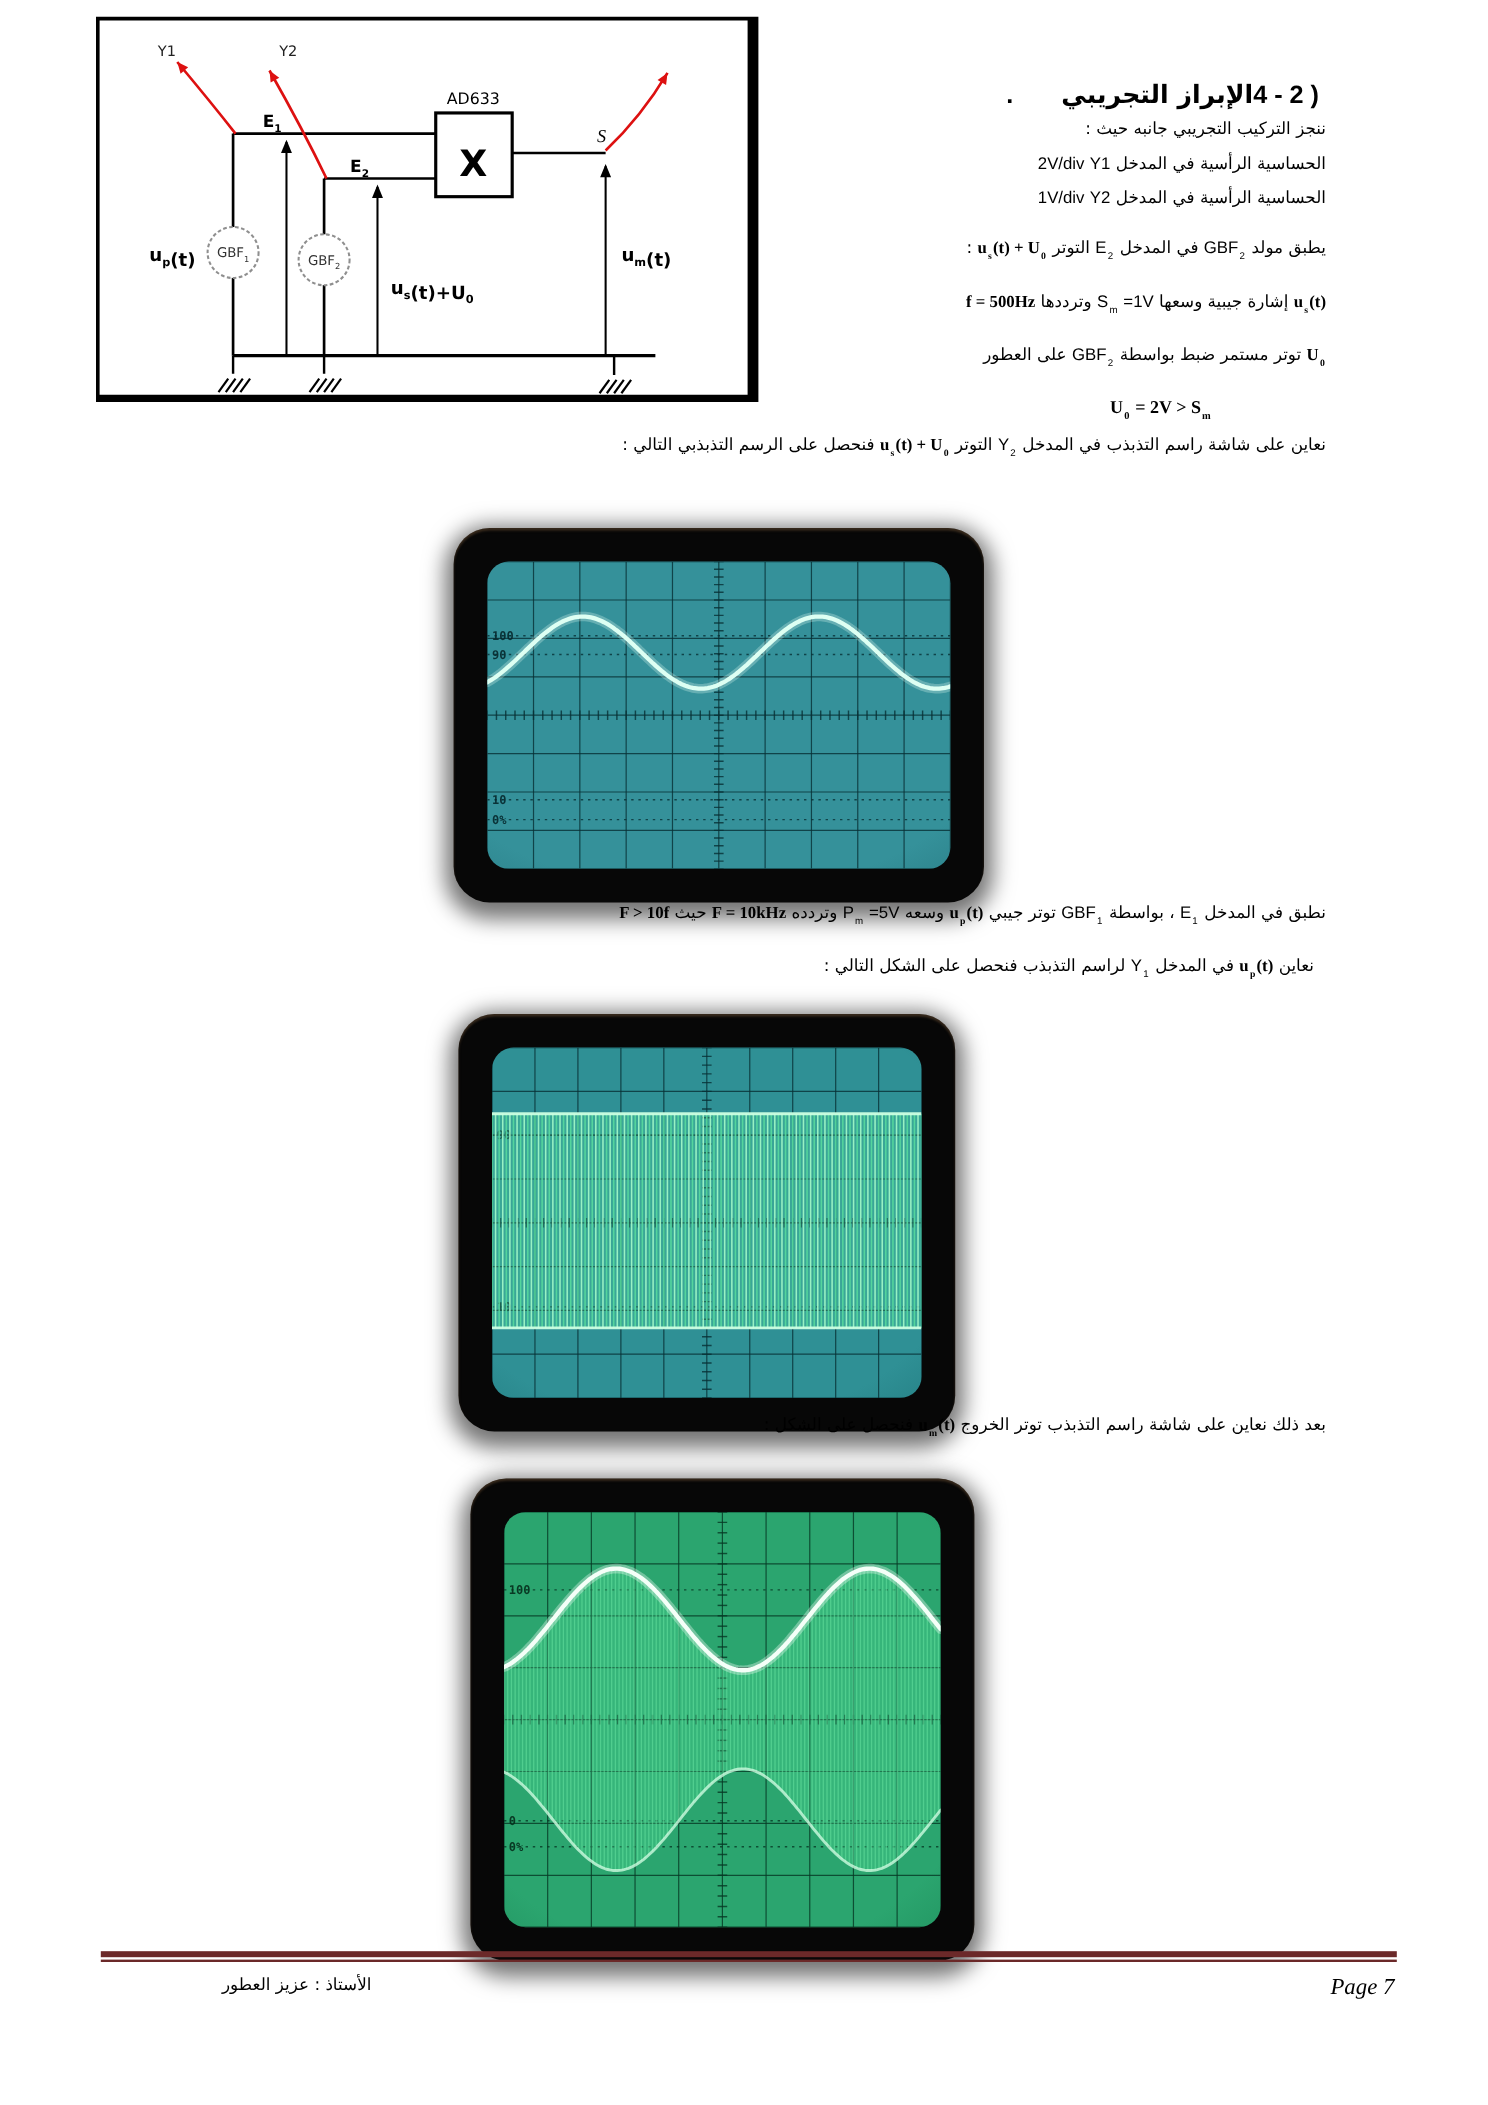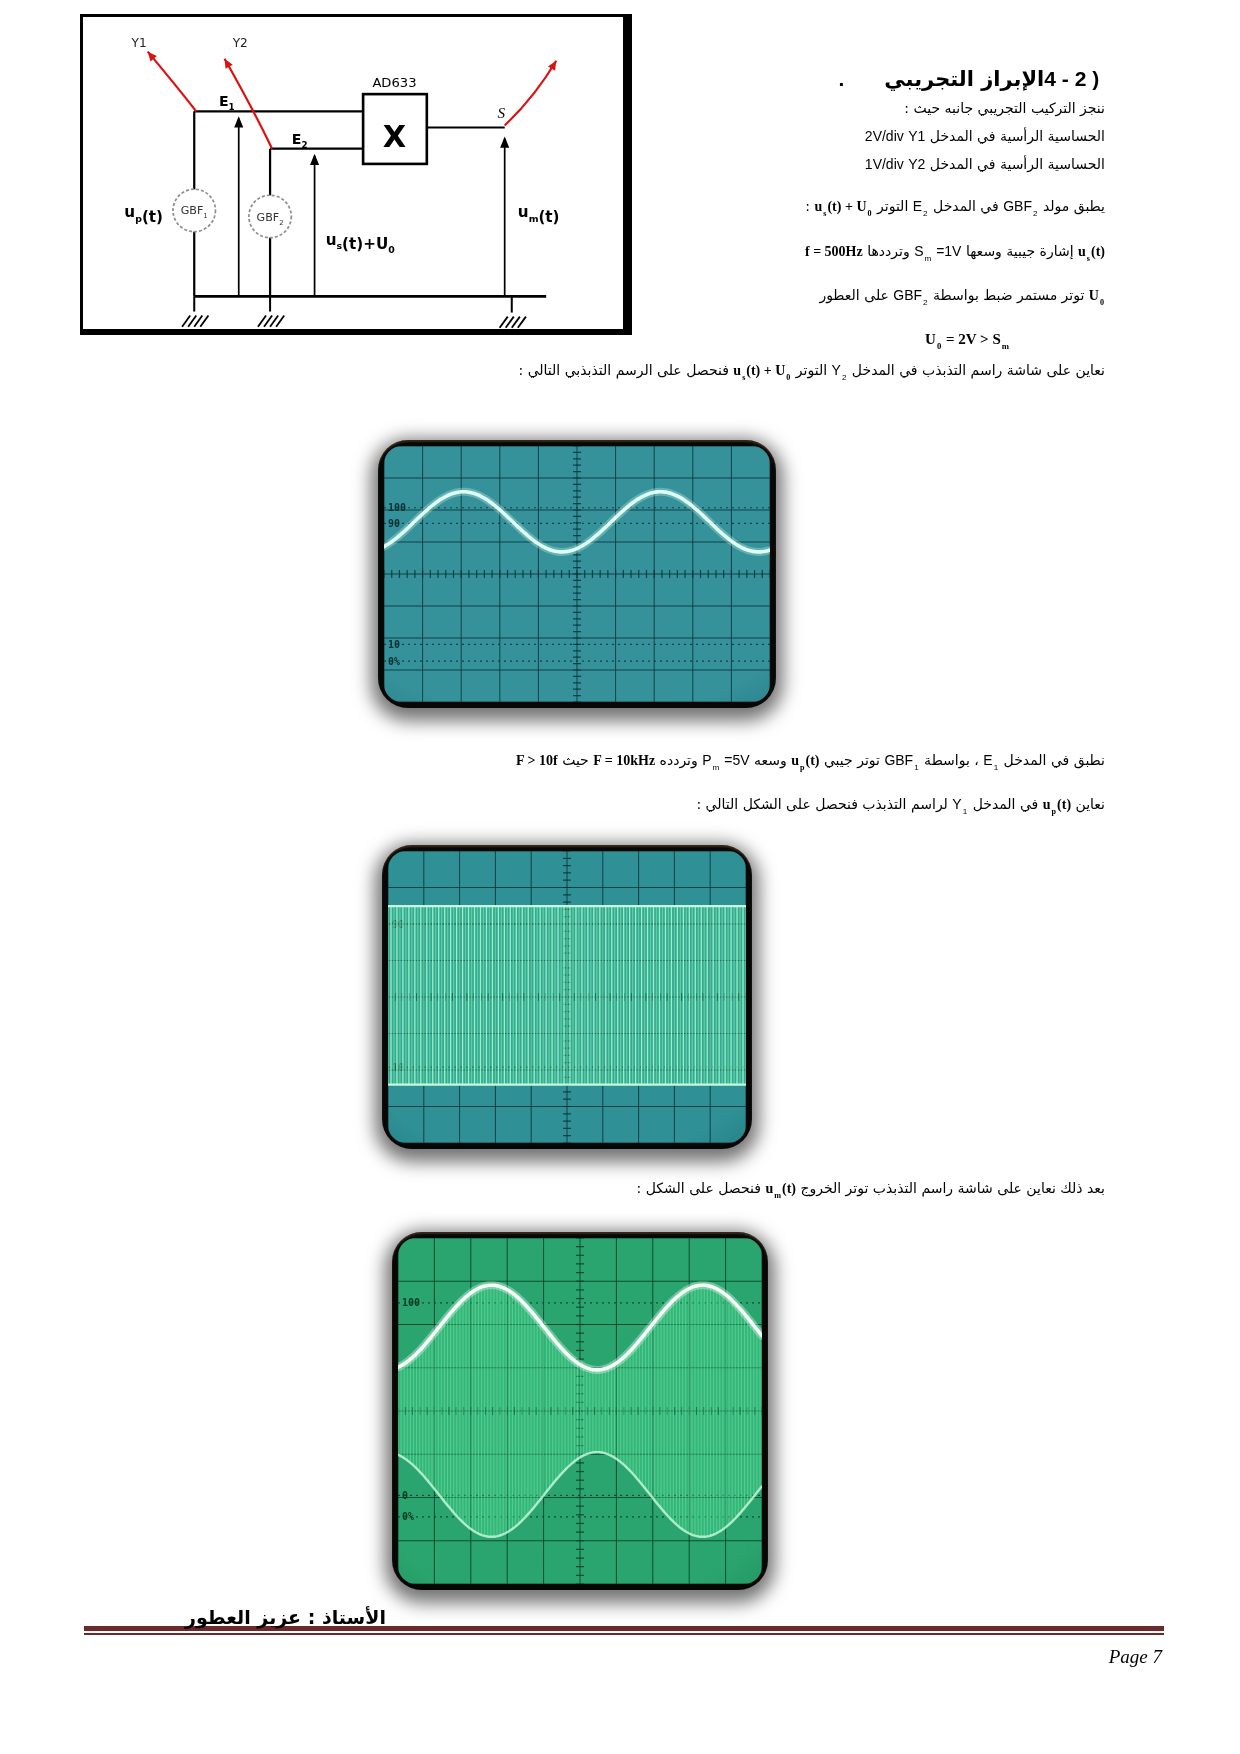--- a/index.html
+++ b/index.html
@@ -14,28 +14,28 @@
   .sub{font-size:0.58em;position:relative;top:0.58em;margin:0 1px;}
   .line{position:absolute;direction:rtl;unicode-bidi:plaintext;white-space:nowrap;
         font-size:14px;line-height:1.25;}
   .line .ltr{direction:ltr;unicode-bidi:isolate;}
   .heading{direction:ltr;font-size:21px;font-weight:bold;}
   
   .diagram-box{position:absolute;left:80px;top:14px;width:540px;height:312px;background:#fff;
         border:3px solid #000;border-right-width:9px;border-bottom-width:6px;}
   .diagram-box svg{display:block;width:100%;height:100%;}
   
-  .scope{position:absolute;background:#070707;border-radius:30px;padding:6px;
+  .scope{position:absolute;background:#070707;border-radius:30px;padding:28px;
          box-shadow:0 6px 18px 7px rgba(0,0,0,0.55), inset 0 2px 2px rgba(150,110,70,0.35);}
   .screen{width:100%;height:100%;border-radius:18px;overflow:hidden;position:relative;}
   .screen svg{position:absolute;left:0;top:0;display:block;}
   
   .rule-thick{position:absolute;left:84px;right:76px;top:1626px;height:5px;background:#6b2929;}
   .rule-thin{position:absolute;left:84px;right:76px;top:1633px;height:2px;background:#6b2929;}
-  .footer-left{position:absolute;left:185px;top:1606px;font-size:19px;font-weight:bold;
+  .footer-left{position:absolute;left:185px;top:1646px;font-size:14px;font-weight:normal;
          direction:rtl;font-family:"DejaVu Sans",sans-serif;}
   .footer-right{position:absolute;right:78px;top:1646px;font-size:19px;
          font-family:"Liberation Serif","DejaVu Serif",serif;font-style:italic;}
 </style>
 </head>
 <body>
 
 <div class="page">
 
   <div class="diagram-box">
@@ -224,21 +224,21 @@
           <text x="4" y="80.94" fill="rgba(6,40,44,0.9)" font-size="10" font-weight="bold" font-family="&quot;DejaVu Sans Mono&quot;,monospace">90</text>
           <text x="4" y="201.9" fill="rgba(6,40,44,0.9)" font-size="10" font-weight="bold" font-family="&quot;DejaVu Sans Mono&quot;,monospace">10</text>
           <text x="4" y="218.54" fill="rgba(6,40,44,0.9)" font-size="10" font-weight="bold" font-family="&quot;DejaVu Sans Mono&quot;,monospace">0%</text>
           <polyline points="0.0,100.6 1.5,99.7 3.1,98.8 4.6,97.8 6.2,96.8 7.7,95.7 9.3,94.6 10.8,93.4 12.4,92.1 13.9,90.9 15.4,89.6 17.0,88.2 18.5,86.9 20.1,85.5 21.6,84.1 23.2,82.6 24.7,81.2 26.2,79.7 27.8,78.2 29.3,76.8 30.9,75.3 32.4,73.8 34.0,72.3 35.5,70.9 37.1,69.4 38.6,68.0 40.1,66.5 41.7,65.1 43.2,63.8 44.8,62.4 46.3,61.1 47.9,59.8 49.4,58.6 51.0,57.4 52.5,56.3 54.0,55.2 55.6,54.1 57.1,53.1 58.7,52.2 60.2,51.3 61.8,50.5 63.3,49.7 64.8,49.0 66.4,48.4 67.9,47.8 69.5,47.3 71.0,46.9 72.6,46.5 74.1,46.2 75.7,46.0 77.2,45.8 78.7,45.8 80.3,45.8 81.8,45.8 83.4,46.0 84.9,46.2 86.5,46.5 88.0,46.9 89.6,47.3 91.1,47.8 92.6,48.4 94.2,49.0 95.7,49.7 97.3,50.5 98.8,51.3 100.4,52.2 101.9,53.1 103.4,54.1 105.0,55.2 106.5,56.3 108.1,57.4 109.6,58.6 111.2,59.8 112.7,61.1 114.3,62.4 115.8,63.8 117.3,65.1 118.9,66.5 120.4,68.0 122.0,69.4 123.5,70.9 125.1,72.3 126.6,73.8 128.2,75.3 129.7,76.8 131.2,78.2 132.8,79.7 134.3,81.2 135.9,82.6 137.4,84.1 139.0,85.5 140.5,86.9 142.0,88.2 143.6,89.6 145.1,90.9 146.7,92.1 148.2,93.4 149.8,94.6 151.3,95.7 152.9,96.8 154.4,97.8 155.9,98.8 157.5,99.7 159.0,100.6 160.6,101.4 162.1,102.2 163.7,102.8 165.2,103.5 166.8,104.0 168.3,104.5 169.8,104.9 171.4,105.3 172.9,105.5 174.5,105.7 176.0,105.9 177.6,105.9 179.1,105.9 180.6,105.8 182.2,105.6 183.7,105.4 185.3,105.1 186.8,104.7 188.4,104.3 189.9,103.8 191.5,103.2 193.0,102.5 194.5,101.8 196.1,101.0 197.6,100.2 199.2,99.3 200.7,98.3 202.3,97.3 203.8,96.2 205.4,95.1 206.9,94.0 208.4,92.8 210.0,91.5 211.5,90.2 213.1,88.9 214.6,87.6 216.2,86.2 217.7,84.8 219.2,83.4 220.8,81.9 222.3,80.5 223.9,79.0 225.4,77.5 227.0,76.0 228.5,74.5 230.1,73.1 231.6,71.6 233.1,70.1 234.7,68.7 236.2,67.3 237.8,65.8 239.3,64.5 240.9,63.1 242.4,61.8 244.0,60.5 245.5,59.2 247.0,58.0 248.6,56.8 250.1,55.7 251.7,54.6 253.2,53.6 254.8,52.6 256.3,51.7 257.8,50.9 259.4,50.1 260.9,49.3 262.5,48.7 264.0,48.1 265.6,47.5 267.1,47.1 268.7,46.7 270.2,46.3 271.7,46.1 273.3,45.9 274.8,45.8 276.4,45.8 277.9,45.8 279.5,45.9 281.0,46.1 282.6,46.3 284.1,46.7 285.6,47.1 287.2,47.5 288.7,48.1 290.3,48.7 291.8,49.3 293.4,50.1 294.9,50.9 296.4,51.7 298.0,52.6 299.5,53.6 301.1,54.6 302.6,55.7 304.2,56.8 305.7,58.0 307.3,59.2 308.8,60.5 310.3,61.8 311.9,63.1 313.4,64.5 315.0,65.8 316.5,67.3 318.1,68.7 319.6,70.1 321.2,71.6 322.7,73.1 324.2,74.5 325.8,76.0 327.3,77.5 328.9,79.0 330.4,80.5 332.0,81.9 333.5,83.4 335.0,84.8 336.6,86.2 338.1,87.6 339.7,88.9 341.2,90.2 342.8,91.5 344.3,92.8 345.9,94.0 347.4,95.1 348.9,96.2 350.5,97.3 352.0,98.3 353.6,99.3 355.1,100.2 356.7,101.0 358.2,101.8 359.8,102.5 361.3,103.2 362.8,103.8 364.4,104.3 365.9,104.7 367.5,105.1 369.0,105.4 370.6,105.6 372.1,105.8 373.6,105.9 375.2,105.9 376.7,105.9 378.3,105.7 379.8,105.5 381.4,105.3 382.9,104.9 384.5,104.5 386.0,104.0" fill="none" stroke="rgba(230,255,245,0.28)" stroke-width="8" stroke-linecap="round"></polyline>
           <polyline points="0.0,100.6 1.5,99.7 3.1,98.8 4.6,97.8 6.2,96.8 7.7,95.7 9.3,94.6 10.8,93.4 12.4,92.1 13.9,90.9 15.4,89.6 17.0,88.2 18.5,86.9 20.1,85.5 21.6,84.1 23.2,82.6 24.7,81.2 26.2,79.7 27.8,78.2 29.3,76.8 30.9,75.3 32.4,73.8 34.0,72.3 35.5,70.9 37.1,69.4 38.6,68.0 40.1,66.5 41.7,65.1 43.2,63.8 44.8,62.4 46.3,61.1 47.9,59.8 49.4,58.6 51.0,57.4 52.5,56.3 54.0,55.2 55.6,54.1 57.1,53.1 58.7,52.2 60.2,51.3 61.8,50.5 63.3,49.7 64.8,49.0 66.4,48.4 67.9,47.8 69.5,47.3 71.0,46.9 72.6,46.5 74.1,46.2 75.7,46.0 77.2,45.8 78.7,45.8 80.3,45.8 81.8,45.8 83.4,46.0 84.9,46.2 86.5,46.5 88.0,46.9 89.6,47.3 91.1,47.8 92.6,48.4 94.2,49.0 95.7,49.7 97.3,50.5 98.8,51.3 100.4,52.2 101.9,53.1 103.4,54.1 105.0,55.2 106.5,56.3 108.1,57.4 109.6,58.6 111.2,59.8 112.7,61.1 114.3,62.4 115.8,63.8 117.3,65.1 118.9,66.5 120.4,68.0 122.0,69.4 123.5,70.9 125.1,72.3 126.6,73.8 128.2,75.3 129.7,76.8 131.2,78.2 132.8,79.7 134.3,81.2 135.9,82.6 137.4,84.1 139.0,85.5 140.5,86.9 142.0,88.2 143.6,89.6 145.1,90.9 146.7,92.1 148.2,93.4 149.8,94.6 151.3,95.7 152.9,96.8 154.4,97.8 155.9,98.8 157.5,99.7 159.0,100.6 160.6,101.4 162.1,102.2 163.7,102.8 165.2,103.5 166.8,104.0 168.3,104.5 169.8,104.9 171.4,105.3 172.9,105.5 174.5,105.7 176.0,105.9 177.6,105.9 179.1,105.9 180.6,105.8 182.2,105.6 183.7,105.4 185.3,105.1 186.8,104.7 188.4,104.3 189.9,103.8 191.5,103.2 193.0,102.5 194.5,101.8 196.1,101.0 197.6,100.2 199.2,99.3 200.7,98.3 202.3,97.3 203.8,96.2 205.4,95.1 206.9,94.0 208.4,92.8 210.0,91.5 211.5,90.2 213.1,88.9 214.6,87.6 216.2,86.2 217.7,84.8 219.2,83.4 220.8,81.9 222.3,80.5 223.9,79.0 225.4,77.5 227.0,76.0 228.5,74.5 230.1,73.1 231.6,71.6 233.1,70.1 234.7,68.7 236.2,67.3 237.8,65.8 239.3,64.5 240.9,63.1 242.4,61.8 244.0,60.5 245.5,59.2 247.0,58.0 248.6,56.8 250.1,55.7 251.7,54.6 253.2,53.6 254.8,52.6 256.3,51.7 257.8,50.9 259.4,50.1 260.9,49.3 262.5,48.7 264.0,48.1 265.6,47.5 267.1,47.1 268.7,46.7 270.2,46.3 271.7,46.1 273.3,45.9 274.8,45.8 276.4,45.8 277.9,45.8 279.5,45.9 281.0,46.1 282.6,46.3 284.1,46.7 285.6,47.1 287.2,47.5 288.7,48.1 290.3,48.7 291.8,49.3 293.4,50.1 294.9,50.9 296.4,51.7 298.0,52.6 299.5,53.6 301.1,54.6 302.6,55.7 304.2,56.8 305.7,58.0 307.3,59.2 308.8,60.5 310.3,61.8 311.9,63.1 313.4,64.5 315.0,65.8 316.5,67.3 318.1,68.7 319.6,70.1 321.2,71.6 322.7,73.1 324.2,74.5 325.8,76.0 327.3,77.5 328.9,79.0 330.4,80.5 332.0,81.9 333.5,83.4 335.0,84.8 336.6,86.2 338.1,87.6 339.7,88.9 341.2,90.2 342.8,91.5 344.3,92.8 345.9,94.0 347.4,95.1 348.9,96.2 350.5,97.3 352.0,98.3 353.6,99.3 355.1,100.2 356.7,101.0 358.2,101.8 359.8,102.5 361.3,103.2 362.8,103.8 364.4,104.3 365.9,104.7 367.5,105.1 369.0,105.4 370.6,105.6 372.1,105.8 373.6,105.9 375.2,105.9 376.7,105.9 378.3,105.7 379.8,105.5 381.4,105.3 382.9,104.9 384.5,104.5 386.0,104.0" fill="none" stroke="#ddfff3" stroke-width="3.6" stroke-linecap="round"></polyline>
         </svg>
     </div>
   </div>
 
   <div class="line" style="top:752px;right:135px;"><span class="ar">نطبق في المدخل </span><span class="ltr" dir="ltr"><span class="lat">E</span><span class="lat sub">1</span></span><span class="ar"> ، بواسطة </span><span class="ltr" dir="ltr"><span class="lat">GBF</span><span class="lat sub">1</span></span><span class="ar"> توتر جيبي </span><span class="ltr" dir="ltr"><span class="frm">u</span><span class="frm sub">p</span><span class="frm">(t)</span></span><span class="ar"> وسعه </span><span class="ltr" dir="ltr"><span class="lat">P</span><span class="lat sub">m</span><span class="lat"> =5V</span></span><span class="ar"> وتردده </span><span class="ltr" dir="ltr"><span class="frm">F = 10kHz</span></span><span class="ar"> حيث </span><span class="ltr" dir="ltr"><span class="frm">F &gt; 10f</span></span></div>
-  <div class="line" style="top:796px;right:135px;"><span class="ar">نعاين </span><span class="ltr" dir="ltr"><span class="frm">u</span><span class="frm sub">p</span><span class="frm">(t)</span></span><span class="ar"> في المدخل </span><span class="ltr" dir="ltr"><span class="lat">Y</span><span class="lat sub">1</span></span><span class="ar"> لراسم التذبذب فنحصل على الشكل التالي :</span></div>
+  <div class="line" style="top:796px;right:145px;"><span class="ar">نعاين </span><span class="ltr" dir="ltr"><span class="frm">u</span><span class="frm sub">p</span><span class="frm">(t)</span></span><span class="ar"> في المدخل </span><span class="ltr" dir="ltr"><span class="lat">Y</span><span class="lat sub">1</span></span><span class="ar"> لراسم التذبذب فنحصل على الشكل التالي :</span></div>
 
   <div class="scope" style="left:382px;top:845px;width:358px;height:292px;">
     <div class="screen" id="screen2" style="background: radial-gradient(120% 115% at 48% 45%, rgb(47, 144, 149) 55%, rgb(23, 104, 108) 90%, rgb(6, 39, 43) 100%);">
       <svg id="scope2-svg" width="358" height="292" viewBox="0 0 358 292">
           <line x1="0" y1="0" x2="0" y2="292" stroke="rgba(7,48,53,0.8)" stroke-width="1"></line>
           <line x1="35.8" y1="0" x2="35.8" y2="292" stroke="rgba(7,48,53,0.8)" stroke-width="1"></line>
           <line x1="71.6" y1="0" x2="71.6" y2="292" stroke="rgba(7,48,53,0.8)" stroke-width="1"></line>
           <line x1="107.39999999999999" y1="0" x2="107.39999999999999" y2="292" stroke="rgba(7,48,53,0.8)" stroke-width="1"></line>
           <line x1="143.2" y1="0" x2="143.2" y2="292" stroke="rgba(7,48,53,0.8)" stroke-width="1"></line>
           <line x1="179" y1="0" x2="179" y2="292" stroke="rgba(7,48,53,0.8)" stroke-width="1"></line>

